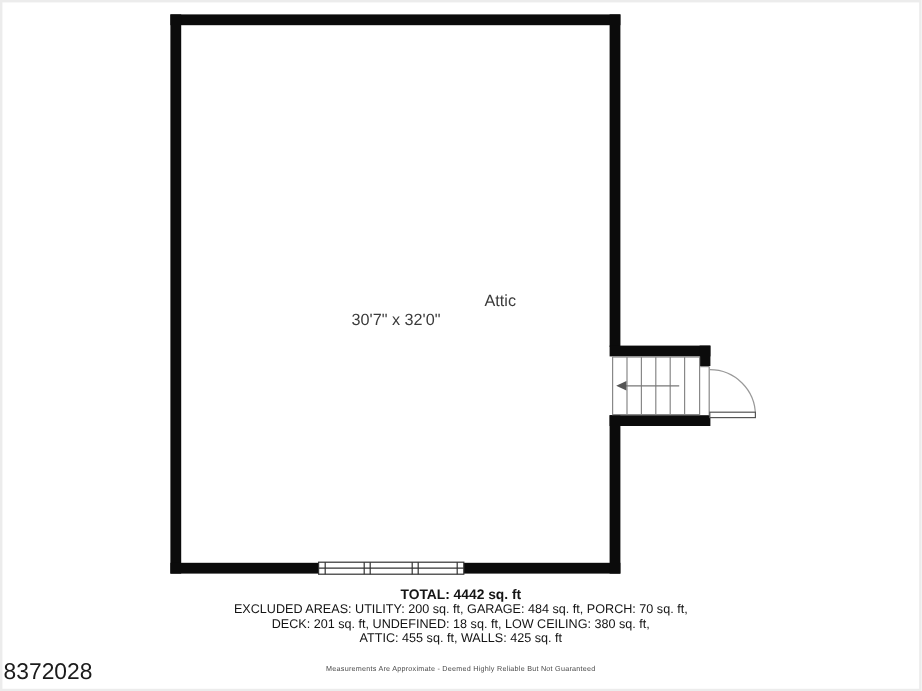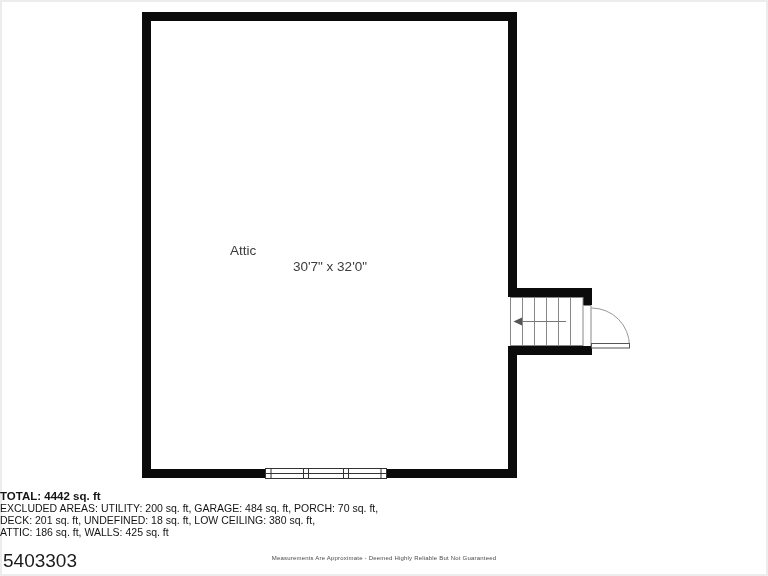--- a/index.html
+++ b/index.html
@@ -7,28 +7,28 @@
     width:768px;height:576px;position:relative;background:#ffffff;
     font-family:"Liberation Sans", sans-serif;overflow:hidden;
   }
   .frame{
     position:absolute;left:0;top:0;right:0;bottom:0;
     border:2px solid #ececec;pointer-events:none;box-sizing:border-box;
   }
   .plan-svg{position:absolute;left:0;top:0;}
   .room-label{
     position:absolute;left:230px;top:243px;width:200px;
-    text-align:left;font-size:13.5px;color:#3b3b3b;line-height:16px;
+    text-align:right;font-size:13.5px;color:#3b3b3b;line-height:16px;
   }
   .room-dims{
     position:absolute;left:230px;top:259px;width:200px;
     text-align:center;font-size:13.5px;color:#3b3b3b;line-height:16px;
   }
   .summary{
-    position:absolute;left:0;top:489px;width:768px;color:#141414;
+    position:absolute;left:0;top:489px;width:768px;text-align:center;color:#141414;
   }
   .summary .total{font-size:11.5px;font-weight:bold;line-height:14px;}
   .summary .line{font-size:10.5px;line-height:11.8px;}
   .disclaimer{
     position:absolute;left:0;top:555px;width:768px;text-align:center;
     font-size:6px;color:#4a4a4a;letter-spacing:0.2px;
   }
   .plan-id{
     position:absolute;left:3px;top:550px;font-size:19px;color:#1b1b1b;
   }
@@ -87,17 +87,17 @@
   </g>
 </svg>
 
 <div class="room-label">Attic</div>
 <div class="room-dims">30'7" x 32'0"</div>
 
 <div class="summary">
   <div class="total">TOTAL: 4442 sq. ft</div>
   <div class="line">EXCLUDED AREAS: UTILITY: 200 sq. ft, GARAGE: 484 sq. ft, PORCH: 70 sq. ft,</div>
   <div class="line">DECK: 201 sq. ft, UNDEFINED: 18 sq. ft, LOW CEILING: 380 sq. ft,</div>
-  <div class="line">ATTIC: 186 sq. ft, WALLS: 425 sq. ft</div>
+  <div class="line">ATTIC: 455 sq. ft, WALLS: 425 sq. ft</div>
 </div>
 
 <div class="disclaimer">Measurements Are Approximate - Deemed Highly Reliable But Not Guaranteed</div>
-<div class="plan-id">5403303</div>
+<div class="plan-id">8372028</div>
 
 </body></html>

